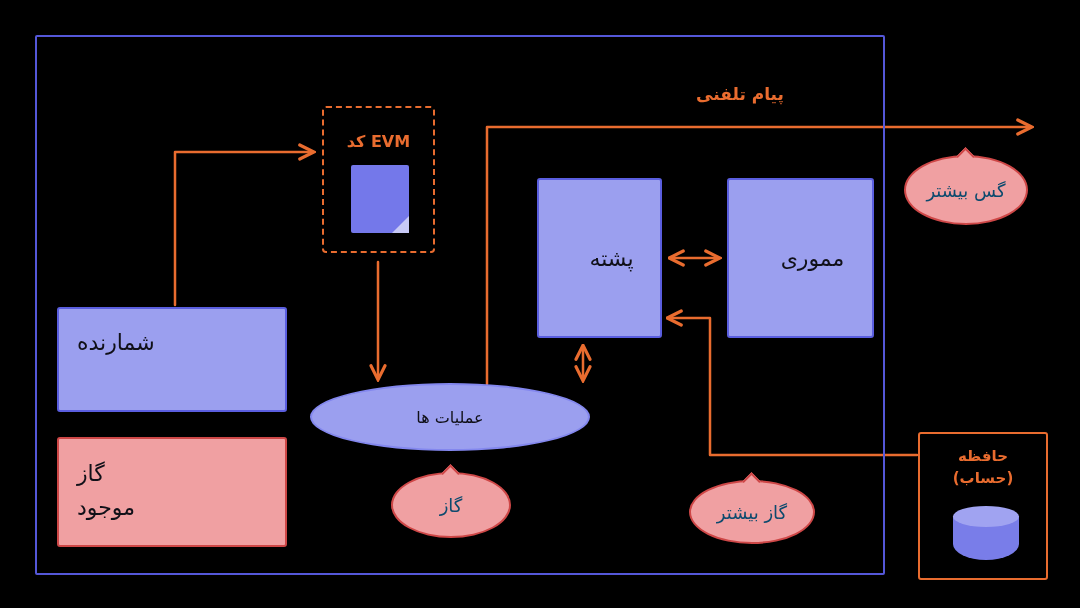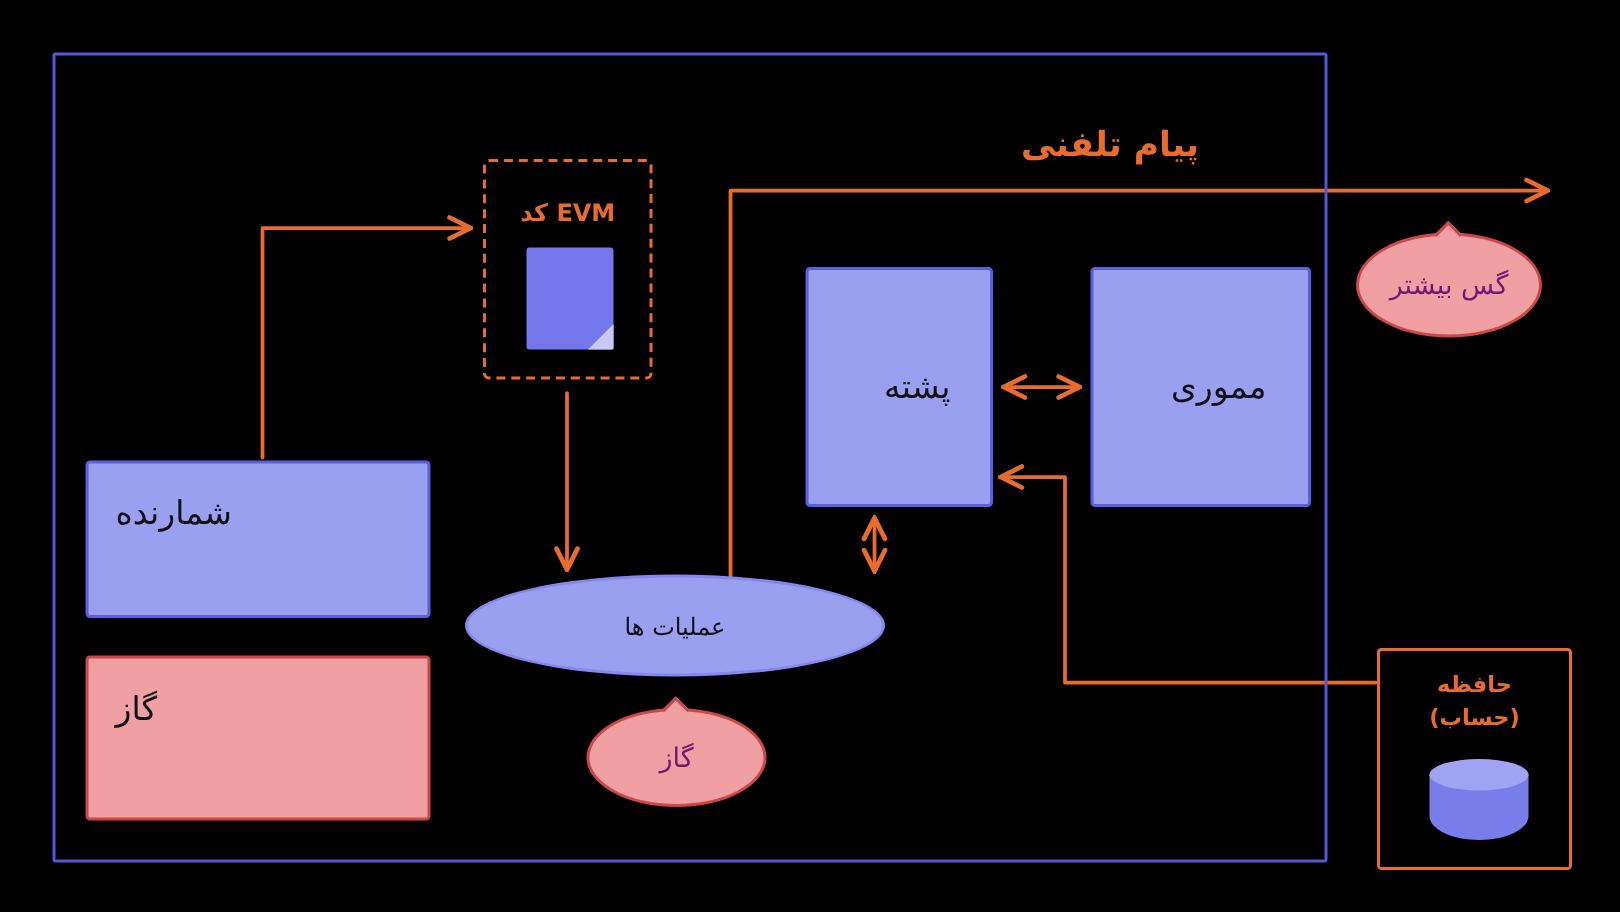--- a/index.html
+++ b/index.html
@@ -35,21 +35,21 @@
     position: absolute; left: 310px; top: 383px; width: 280px; height: 68px;
     background: var(--box_fill, #9B9FEF); border: 2px solid #8387EE; border-radius: 50%;
     display: flex; align-items: center; justify-content: center;
     font-size: 16px; color: var(--text_dark, #101018);
   }
 
   .bubble {
     position: absolute; background: var(--red_fill, #F0A0A2);
     border: 2px solid var(--red_border, #CE4747); border-radius: 50%;
     display: flex; align-items: center; justify-content: center;
-    font-size: 18px; color: #701a75; text-align: center;
+    font-size: 18px; color: #0c4a6e; text-align: center;
   }
   .bubble .tail {
     position: absolute; top: -7px; left: 50%; margin-left: -7px;
     width: 13px; height: 13px; background: var(--red_fill, #F0A0A2);
     border-left: 2px solid var(--red_border, #CE4747);
     border-top: 2px solid var(--red_border, #CE4747);
     transform: rotate(45deg);
   }
   .gas-bubble      { left: 391px; top: 472px; width: 120px; height: 66px; }
   .more-gas-bubble { left: 689px; top: 480px; width: 126px; height: 64px; }
@@ -68,21 +68,21 @@
     background: var(--icon_blue, #7478EA); border-radius: 2px;
   }
   .doc-icon .fold {
     position: absolute; right: 0; bottom: 0; width: 0; height: 0;
     border-bottom: 17px solid var(--icon_blue_light, #C7C9F6);
     border-left: 17px solid transparent;
   }
 
   .log-label {
     position: absolute; left: 660px; top: 84px; width: 160px; text-align: center;
-    color: var(--orange, #E96C2F); font-weight: bold; font-size: 23px;
+    color: var(--orange, #E96C2F); font-weight: bold; font-size: 17px;
   }
 
   .storage-box {
     position: absolute; left: 918px; top: 432px; width: 130px; height: 148px;
     border: 2px solid var(--orange, #E96C2F); border-radius: 3px;
   }
   .storage-text {
     margin-top: 11px; text-align: center; color: var(--orange, #E96C2F);
     font-weight: bold; font-size: 15px; line-height: 22px;
   }
@@ -132,31 +132,36 @@
   <div class="box memory center">
     <span>مموری</span>
   </div>
 
   <div class="box pc">
     <div>شمارنده</div>
   </div>
 
   <div class="box gasbox">
     <div>گاز</div>
+    <div>موجود</div>
   </div>
 
   <div class="ops">
     <span>عملیات ها</span>
   </div>
 
   <div class="bubble gas-bubble">
     <span class="tail"></span>
     <span>گاز</span>
   </div>
 
+  <div class="bubble more-gas-bubble">
+    <span class="tail"></span>
+    <span>گاز بیشتر</span>
+  </div>
 
   <div class="bubble top-gas-bubble">
     <span class="tail"></span>
     <span>گس بیشتر</span>
   </div>
 
   <div class="log-label">پیام تلفنی</div>
 
   <div class="storage-box">
     <div class="storage-text">

